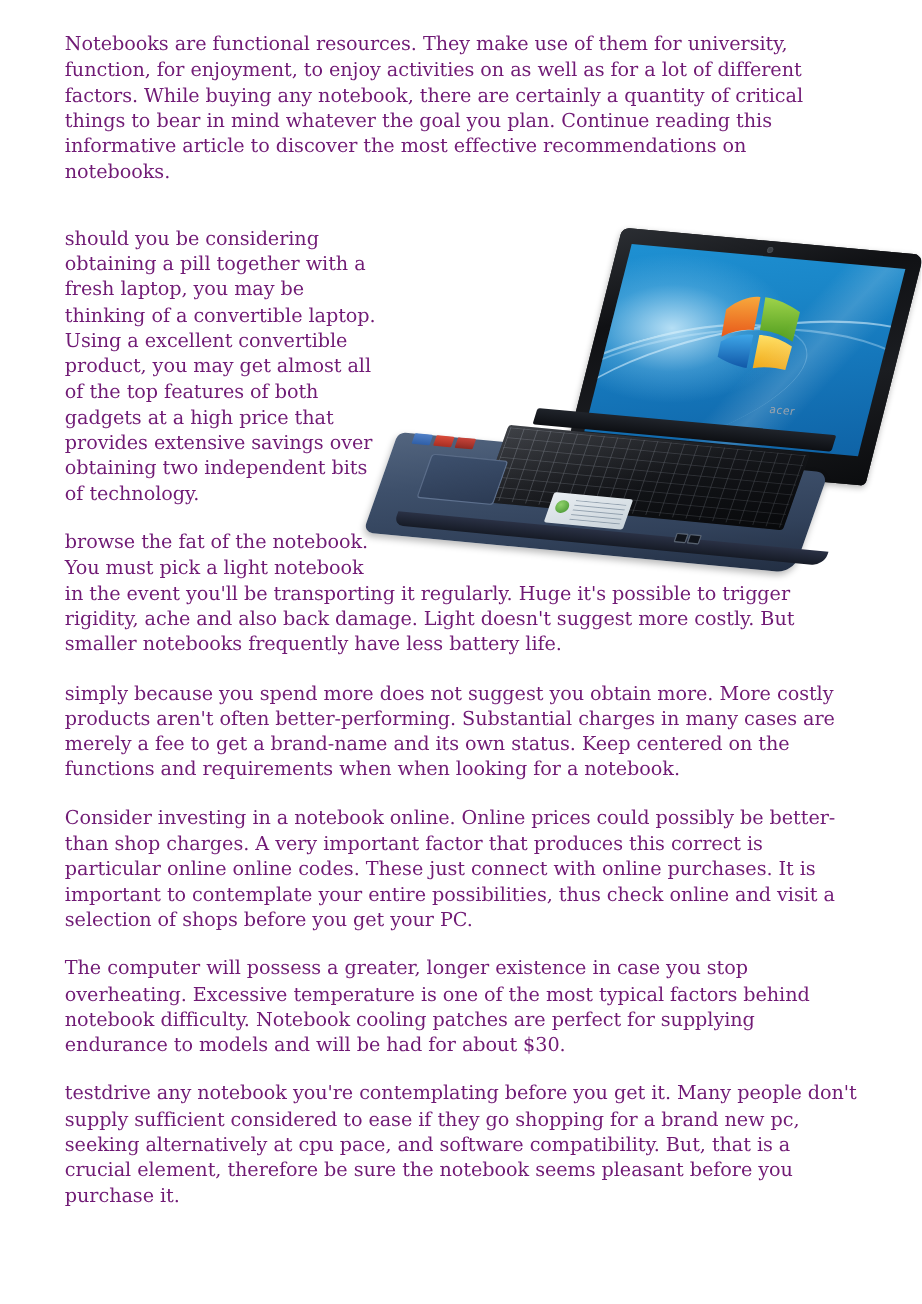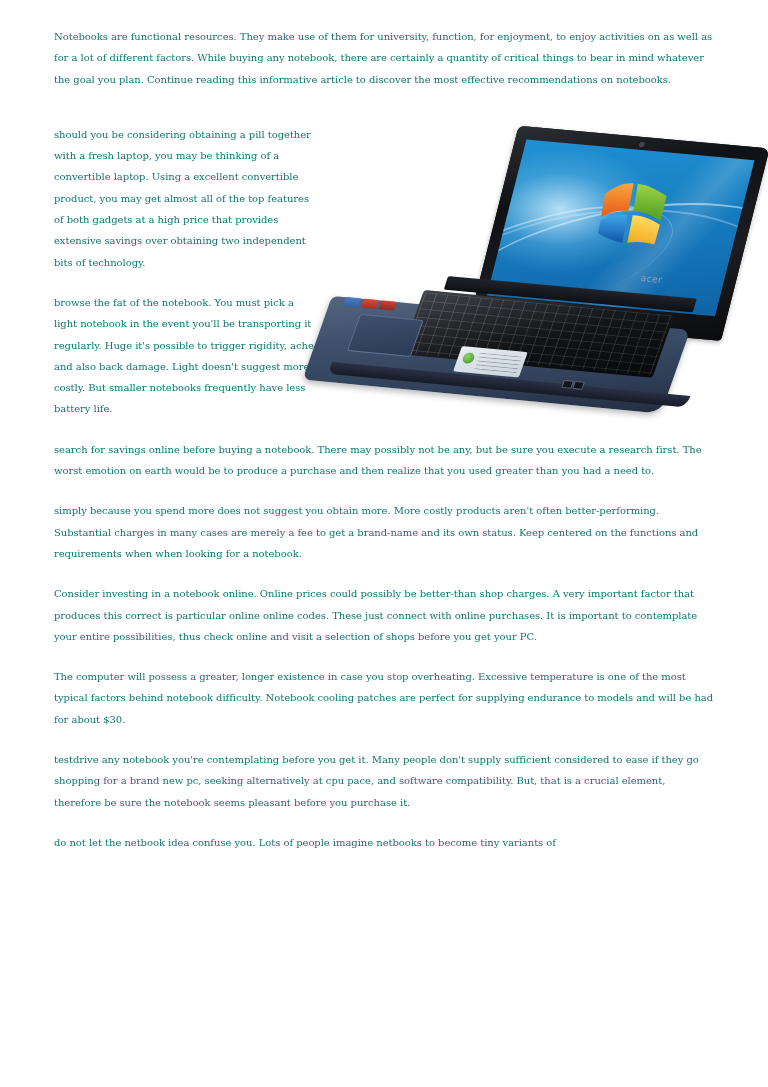--- a/index.html
+++ b/index.html
@@ -33,24 +33,24 @@
     letter-spacing: -0.1px;
     margin: 0;
     padding-top: 58px;
     color: #111111;
   }
   .body-block {
     padding-top: 26px;
   }
   p.para {
     font-family: "DejaVu Serif", "Liberation Serif", serif;
-    font-size: 10px;
+    font-size: 16px;
     line-height: 21.3px;
     margin: 0 0 19px 0;
-    color: #0f766e;
+    color: #701a75;
     text-align: left;
     letter-spacing: -0.05px;
   }
   p.para.first {
     margin-bottom: 34px;
   }
   p.para.last {
     margin-bottom: 0;
   }
 
@@ -397,27 +397,25 @@
           </div>
 
           <div class="acer-mark">acer</div>
         </div>
       </div>
 
       <p class="para">should you be considering obtaining a pill together with a fresh laptop, you may be thinking of a convertible laptop. Using a excellent convertible product, you may get almost all of the top features of both gadgets at a high price that provides extensive savings over obtaining two independent bits of technology.</p>
 
       <p class="para">browse the fat of the notebook. You must pick a light notebook in the event you'll be transporting it regularly. Huge it's possible to trigger rigidity, ache and also back damage. Light doesn't suggest more costly. But smaller notebooks frequently have less battery life.</p>
 
-      <p class="para">search for savings online before buying a notebook. There may possibly not be any, but be sure you execute a research first. The worst emotion on earth would be to produce a purchase and then realize that you used greater than you had a need to.</p>
 
       <p class="para">simply because you spend more does not suggest you obtain more. More costly products aren't often better-performing. Substantial charges in many cases are merely a fee to get a brand-name and its own status. Keep centered on the functions and requirements when when looking for a notebook.</p>
 
       <p class="para">Consider investing in a notebook online. Online prices could possibly be better-than shop charges. A very important factor that produces this correct is particular online online codes. These just connect with online purchases. It is important to contemplate your entire possibilities, thus check online and visit a selection of shops before you get your PC.</p>
 
       <p class="para">The computer will possess a greater, longer existence in case you stop overheating. Excessive temperature is one of the most typical factors behind notebook difficulty. Notebook cooling patches are perfect for supplying endurance to models and will be had for about $30.</p>
 
       <p class="para">testdrive any notebook you're contemplating before you get it. Many people don't supply sufficient considered to ease if they go shopping for a brand new pc, seeking alternatively at cpu pace, and software compatibility. But, that is a crucial element, therefore be sure the notebook seems pleasant before you purchase it.</p>
 
-      <p class="para last">do not let the netbook idea confuse you. Lots of people imagine netbooks to become tiny variants of</p>
 
     </div>
   </div>
 </div>
 
 </body></html>

